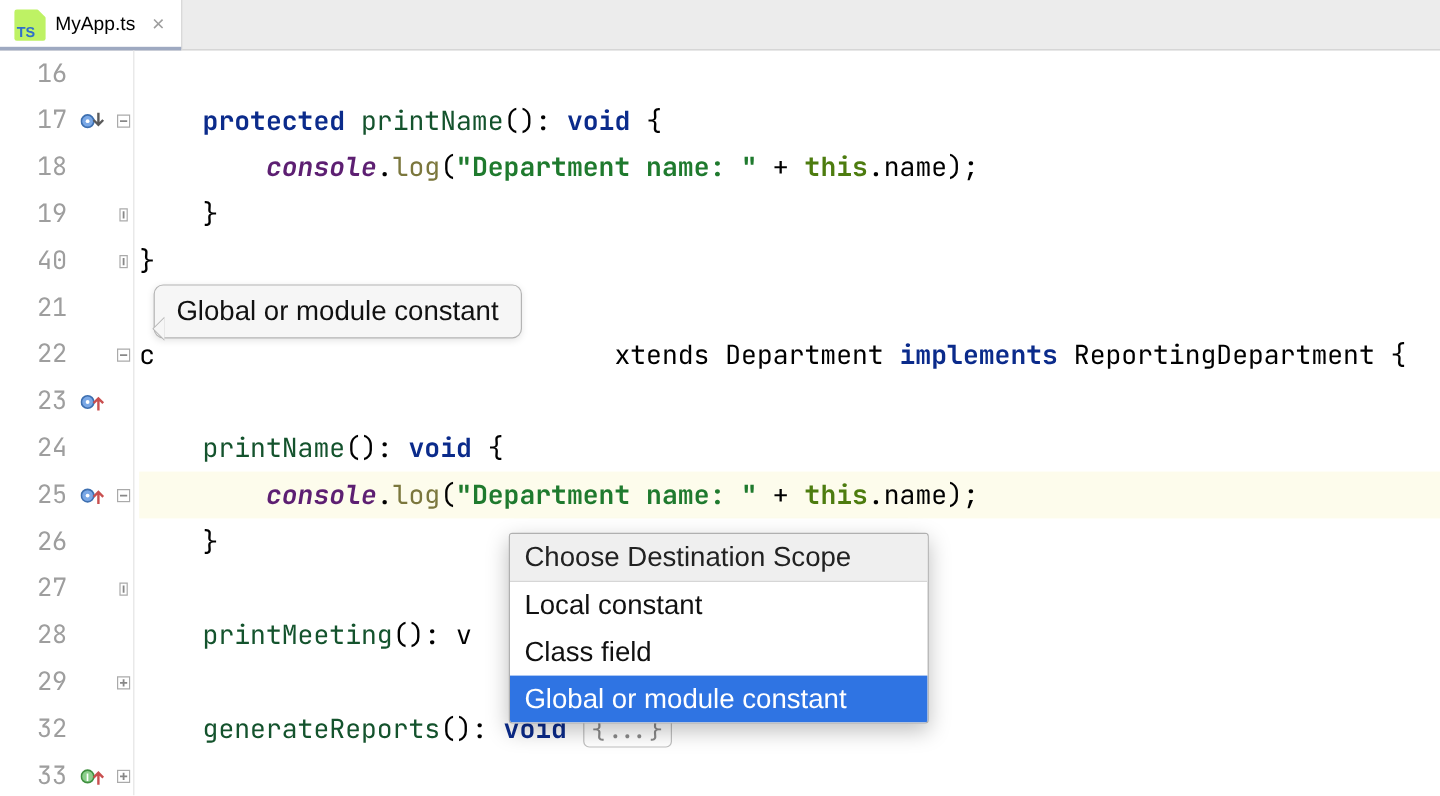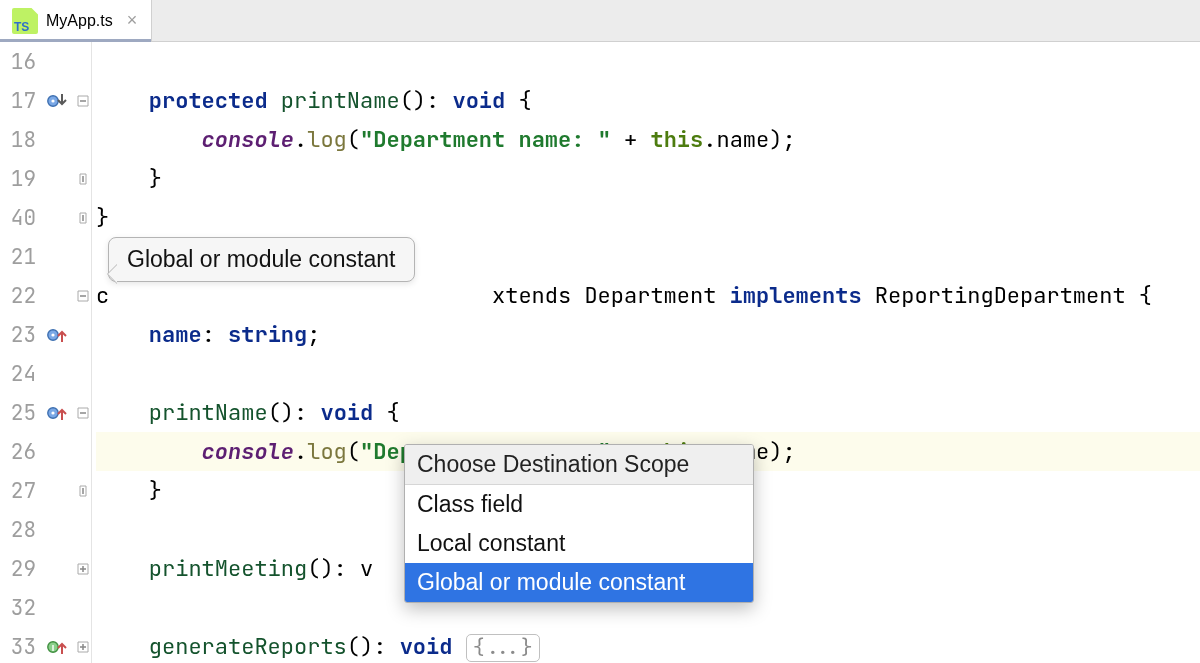--- a/index.html
+++ b/index.html
@@ -31,21 +31,21 @@
     .ts-ico{width:26px;height:26px;position:relative;background:#bef264;border-radius:2px;}
     .ts-ico::before{
       content:"";position:absolute;right:-1px;top:-1px;width:9px;height:9px;
       background:#ffffff;clip-path:polygon(0 0,100% 100%,100% 0);
     }
     .ts-ico span{
       position:absolute;left:2px;bottom:0;color:#2f6fca;font:700 12px sans-serif;
     }
 
     
-    .editor{position:relative;height:calc(663px - 42px);}
+    .editor{position:relative;height:calc(663px - 42px);margin-left:20px;}
 
     .gutter-nums{position:absolute;left:0;top:0;width:40px;}
     .gutter-marks{position:absolute;left:42px;top:0;width:30px;}
     .gutter-fold{position:absolute;left:74px;top:0;width:18px;border-right:1px solid #e4e4e4;height:100%;}
 
     .code{position:absolute;left:96px;right:0;top:0;}
 
     .row{height:39px;line-height:39px;white-space:pre;}
     .ln{display:block;height:39px;line-height:39px;text-align:right;padding-right:4px;color:#9e9e9e;font-size:21px;}
 
@@ -222,40 +222,39 @@
       </div>
     </div>
   <div class="code" id="cd">
       <div class="row">&nbsp;</div>
       <div class="row">    <span class="kw">protected</span> <span class="fn">printName</span>(): <span class="type">void</span> {</div>
       <div class="row">        <span class="obj">console</span>.<span class="mutefn">log</span>(<span class="str">"Department name: "</span> + <span class="kw2">this</span>.name);</div>
       <div class="row">    }</div>
       <div class="row">}</div>
       <div class="row">&nbsp;</div>
       <div class="row">c                             xtends Department <span class="kw">implements</span> ReportingDepartment {</div>
-      <div class="row">    <span class="kw">name</span>: <span class="kw">string</span>;</div>
       <div class="row">&nbsp;</div>
       <div class="row">    <span class="fn">printName</span>(): <span class="type">void</span> {</div>
       <div class="row hl">        <span class="obj">console</span>.<span class="mutefn">log</span>(<span class="str">"Department name: "</span> + <span class="kw2">this</span>.name);</div>
       <div class="row">    }</div>
       <div class="row">&nbsp;</div>
       <div class="row">    <span class="fn">printMeeting</span>(): v</div>
       <div class="row">&nbsp;</div>
       <div class="row">    <span class="fn">generateReports</span>(): <span class="type">void</span> <span class="folded">{...}</span></div>
     </div>
 
   <div class="tooltip">
     <span>Global or module constant</span>
   </div>
 
   <div class="popup">
     <div class="hdr">Choose Destination Scope</div>
     <div id="popts">
+        <div class="opt">Local constant</div>
         <div class="opt">Class field</div>
-        <div class="opt">Local constant</div>
         <div class="opt sel">Global or module constant</div>
       </div>
   </div>
 </div>
 
 <svg width="0" height="0" style="position:absolute">
   <defs>
     <g id="ico-down">
       <circle cx="6" cy="10" r="5.2" fill="#7aa8e6" stroke="#3d6fb0" stroke-width="1.4"></circle>
       <circle cx="6" cy="10" r="1.6" fill="#fff"></circle>

